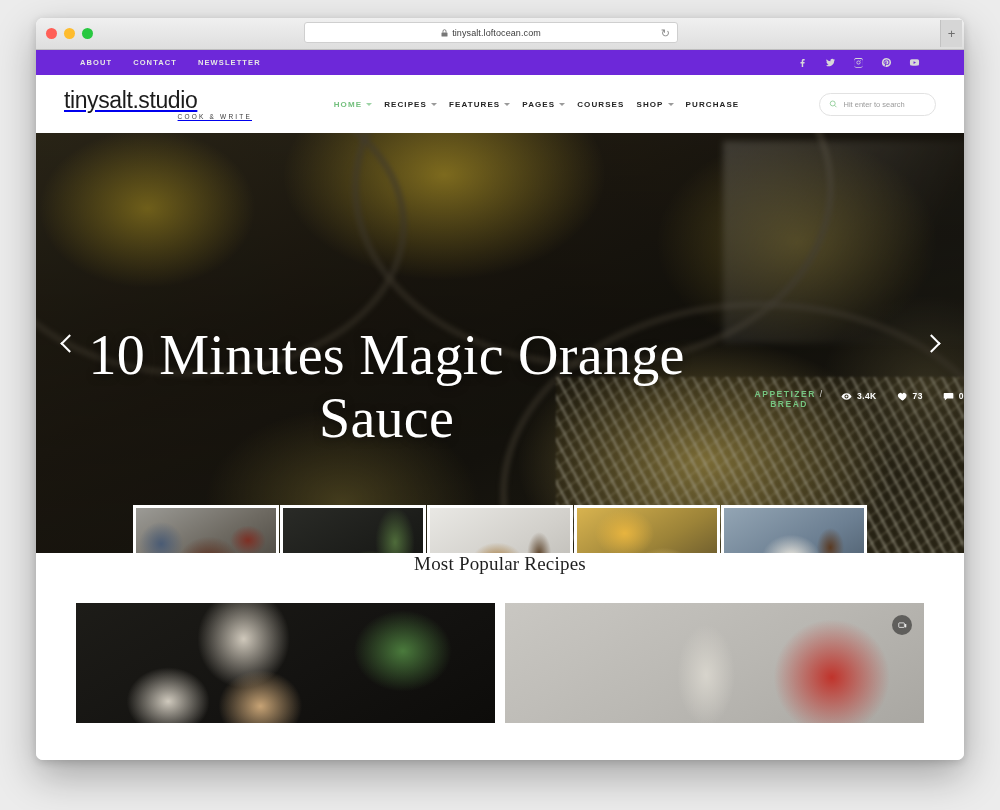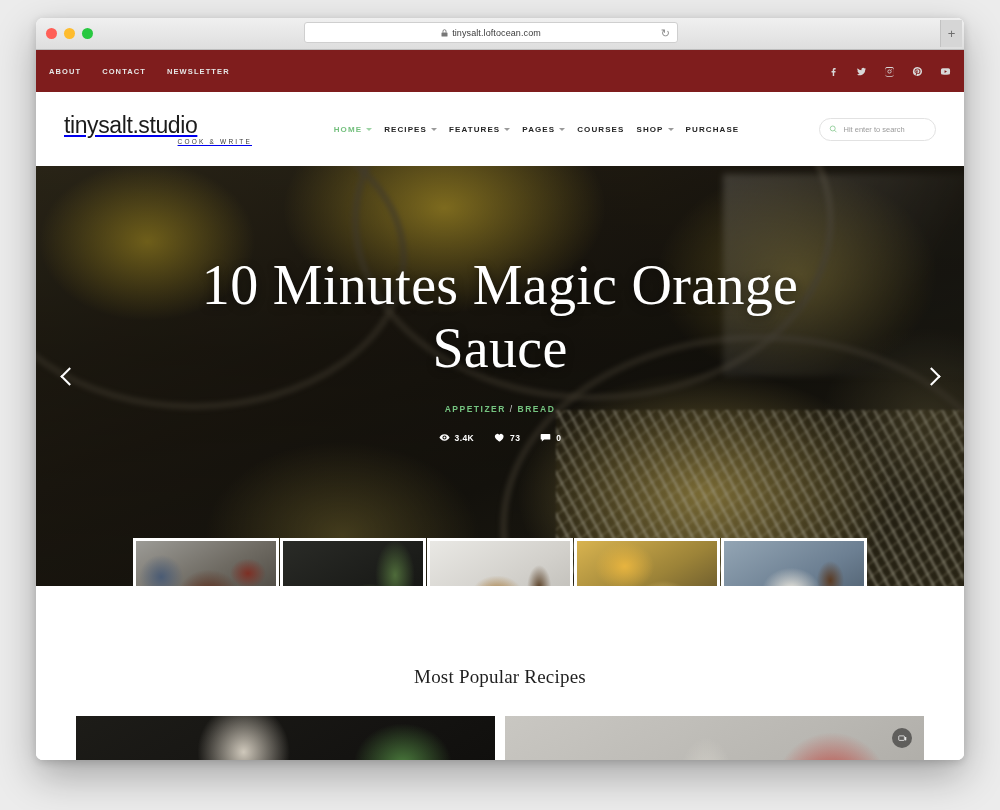--- a/index.html
+++ b/index.html
@@ -96,25 +96,25 @@
   .viewport {
     position: relative;
     width: 928px;
     height: 710px;
     background: #ffffff;
     overflow: hidden;
   }
 
   
   .topbar {
-    height: 42px;
-    background: #7f1d1d;
-    display: flex;
-    align-items: center;
-    padding: 0 13px;
+    height: 25px;
+    background: #6d28d9;
+    display: flex;
+    align-items: center;
+    padding: 0 44px;
   }
   .topbar-links { display: flex; gap: 21px; }
   .topbar-link {
     color: #e6e6e6;
     font-size: 7.5px;
     font-weight: bold;
     letter-spacing: 1.1px;
     text-transform: uppercase;
     text-decoration: none;
   }
@@ -126,21 +126,21 @@
   }
   .social-icon {
     width: 11px;
     height: 11px;
     fill: #d8d8d8;
     display: block;
   }
 
   
   .header {
-    height: 74px;
+    height: 58px;
     background: #ffffff;
     display: flex;
     align-items: center;
     padding: 0 28px;
   }
   .logo-block {
     width: 190px;
     text-align: left;
   }
   .logo-main {
@@ -259,21 +259,21 @@
   .hero-shade {
     position: absolute;
     inset: 0;
     background: linear-gradient(to bottom, rgba(0,0,0,0.30) 0%, rgba(0,0,0,0.42) 45%, rgba(0,0,0,0.30) 100%);
   }
 
   .hero-content {
     position: absolute;
     inset: 0;
     display: flex;
-    flex-direction: column;
+    flex-direction: row;
     align-items: center;
     justify-content: flex-start;
     padding-top: 88px;
     text-align: center;
   }
   .hero-title {
     font-family: "Liberation Serif", serif;
     font-size: 56px;
     line-height: 63px;
     color: #ffffff;
@@ -369,21 +369,20 @@
   }
   .thumb-5 {
     background:
       radial-gradient(ellipse 40px 32px at 48% 56%, #f2ede2, rgba(240,235,220,0) 74%),
       radial-gradient(ellipse 18px 26px at 76% 44%, #5a3a22, rgba(90,58,34,0) 76%),
       linear-gradient(150deg, #93a5b4 0%, #6c7f92 50%, #41505e 100%);
   }
 
   
   .popular-section {
-    padding-top: 80px;
     background: #ffffff;
     text-align: center;
   }
   .section-title {
     font-family: "Liberation Serif", serif;
     font-size: 19px;
     color: #1f1f1f;
     font-weight: normal;
     letter-spacing: 0.2px;
   }

